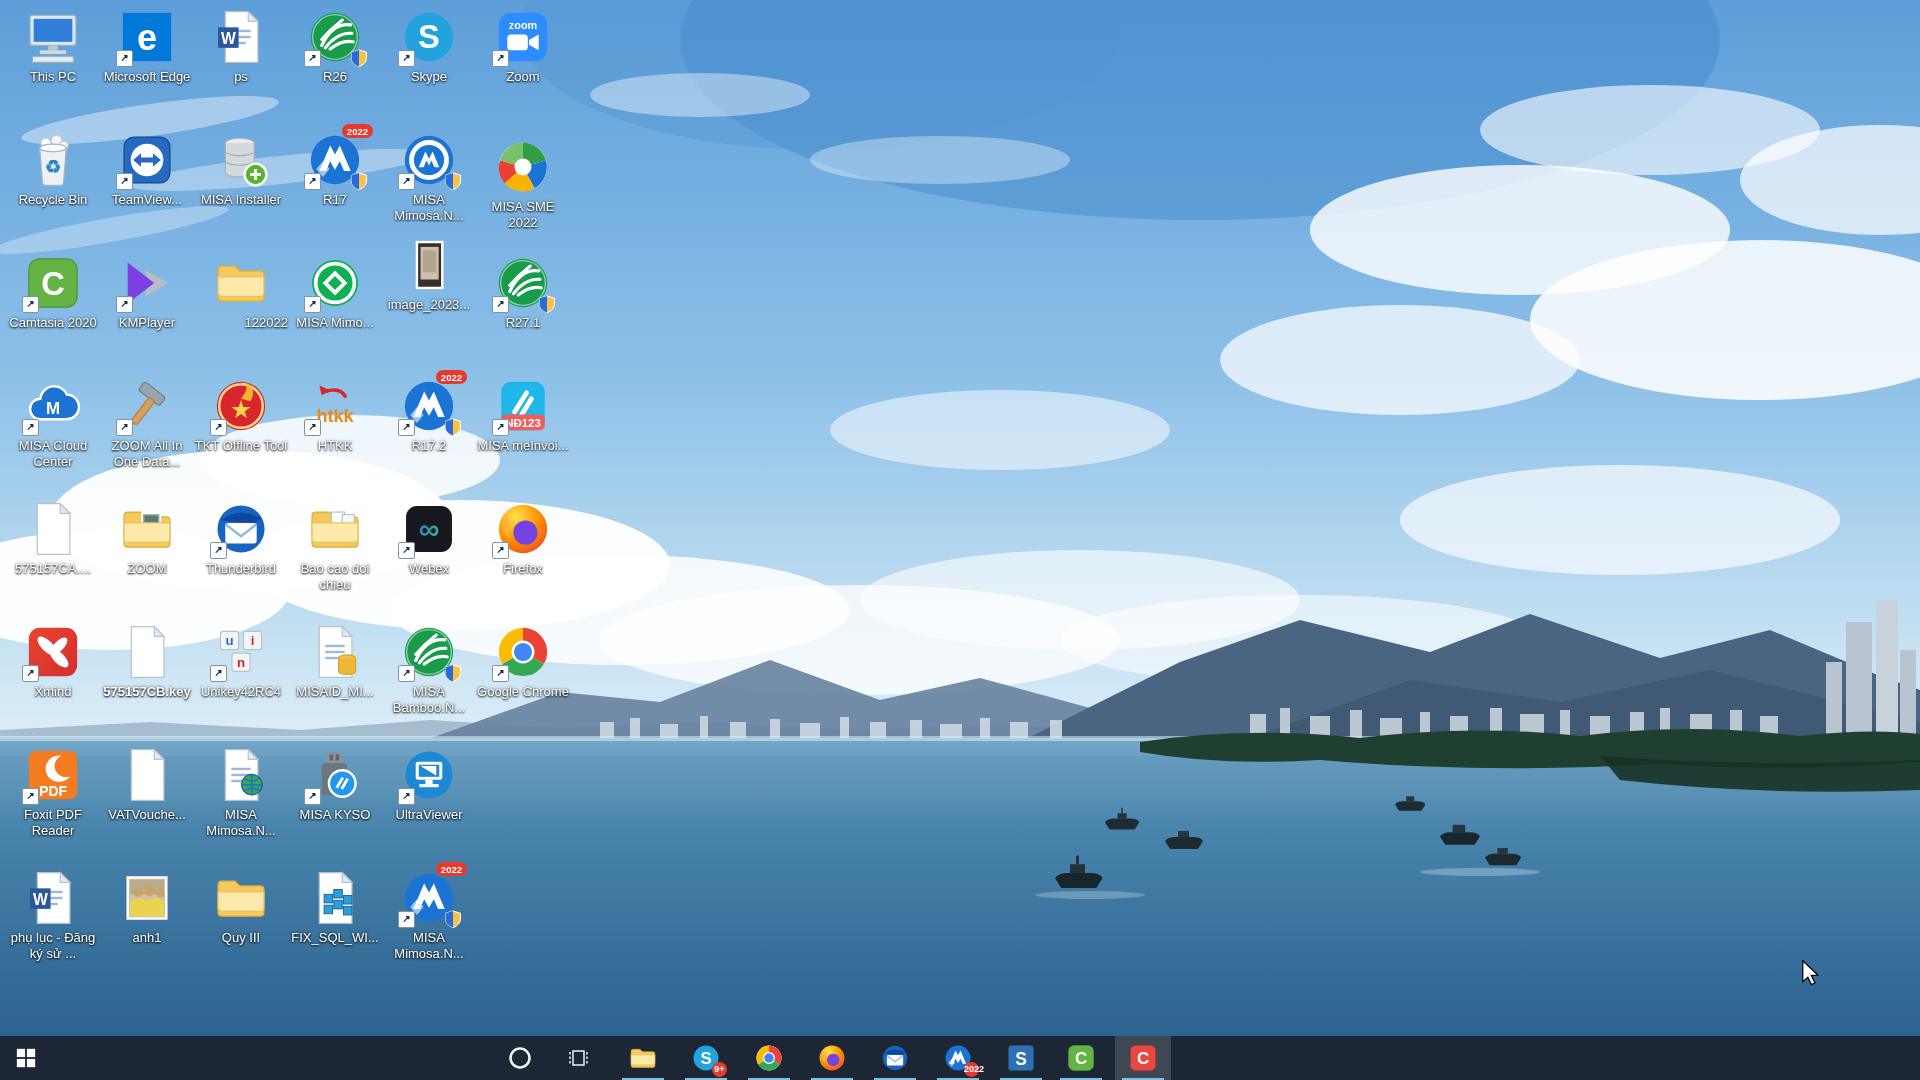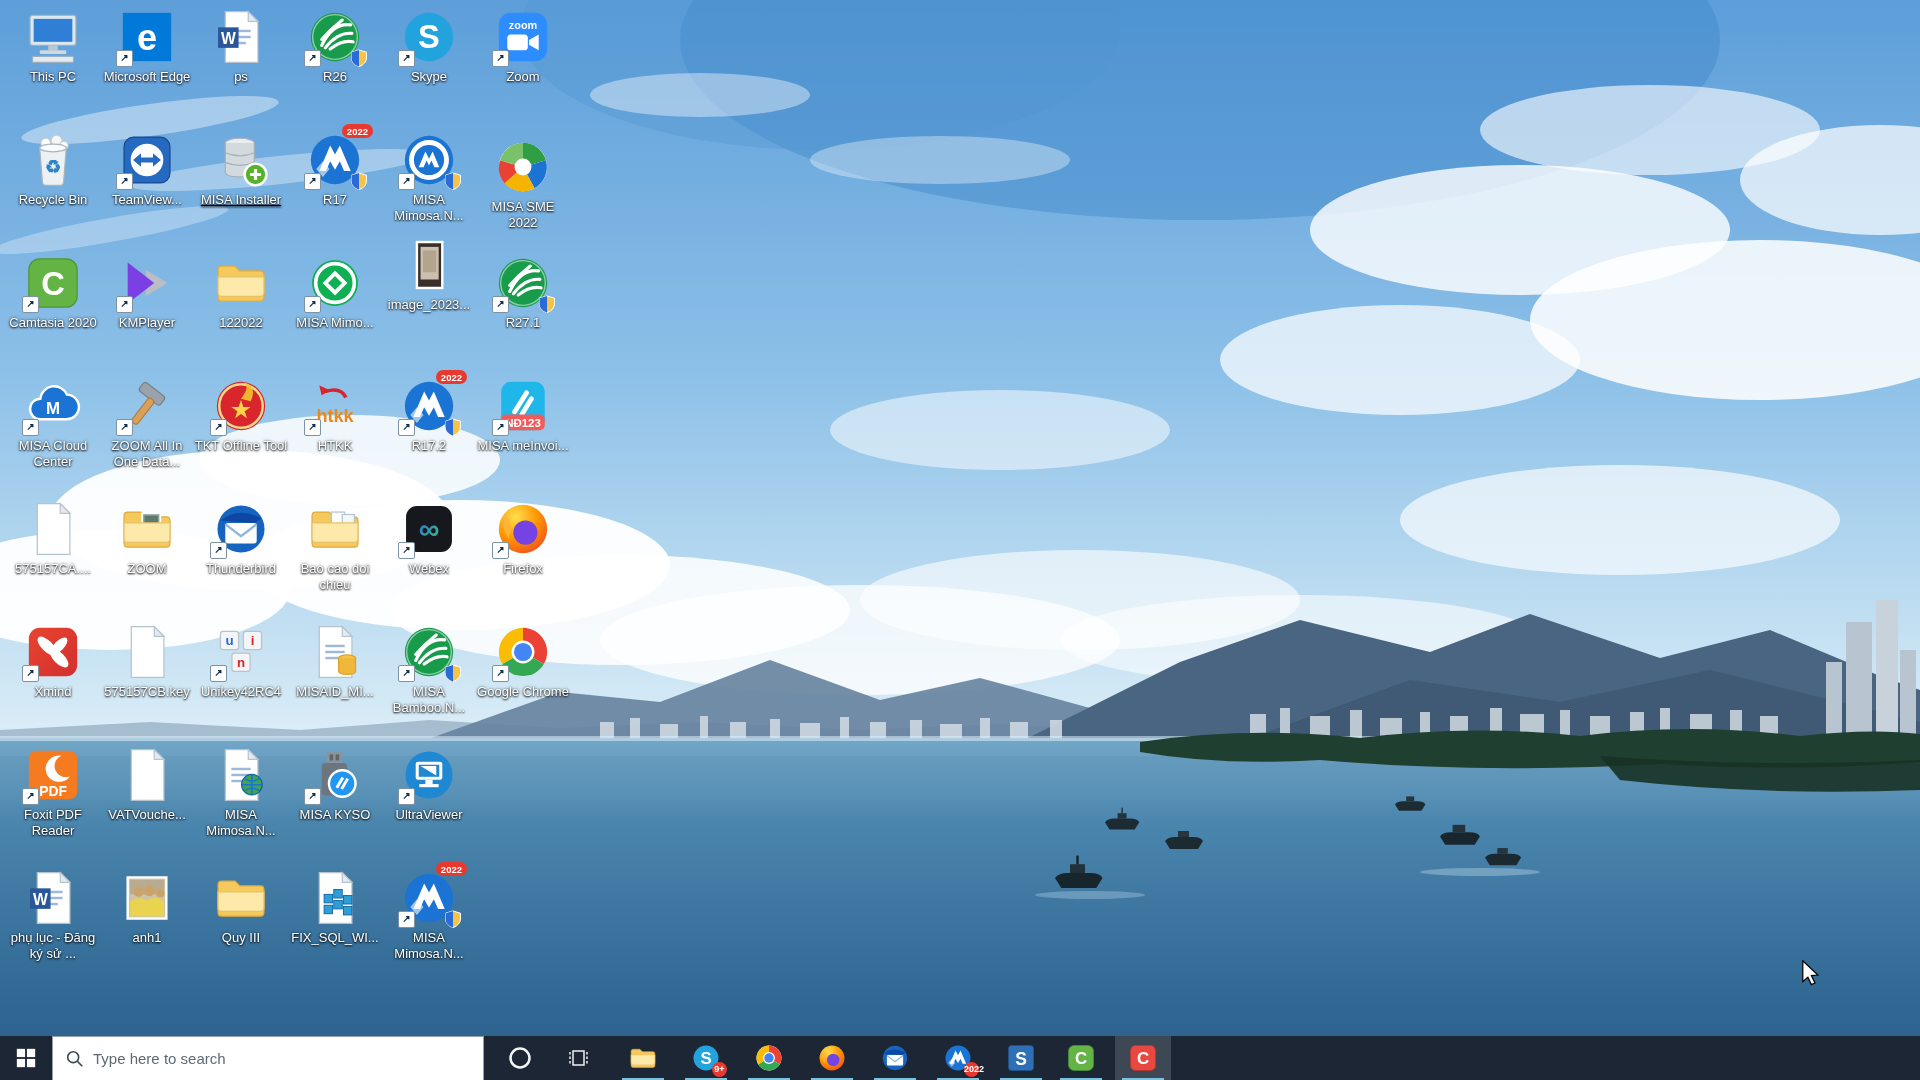--- a/index.html
+++ b/index.html
@@ -282,21 +282,21 @@
       <div class="icon-art">
         <svg width="100%" height="100%" viewBox="0 0 48 48">
           <rect x="5" y="5" width="38" height="38" rx="8" fill="#2569c0" stroke="#174a8f"></rect>
           <circle cx="24" cy="24" r="13.5" fill="#ffffff"></circle>
           <path d="M12.5 24 L19 18.5 V22 H29 V18.5 L35.5 24 L29 29.5 V26 H19 V29.5 Z" fill="#2569c0"></path>
         </svg>
         <div class="shortcut-arrow">↗</div>
       </div>
       <div class="icon-label">TeamView...</div>
     </div>
-    <div class="icon-cell" style="left: 194px; top: 131px; text-decoration: underline;">
+    <div class="icon-cell" style="left: 194px; top: 131px;">
       <div class="icon-art">
         <svg width="100%" height="100%" viewBox="0 0 48 48">
           <ellipse cx="23" cy="10" rx="12" ry="4" fill="#e8ecef" stroke="#a6b0b8"></ellipse>
           <path d="M11 10 V34 q0 4 12 4 t12-4 V10" fill="#d3dade" stroke="#a6b0b8"></path>
           <path d="M11 18 q12 5 24 0 M11 26 q12 5 24 0" fill="none" stroke="#a6b0b8"></path>
           <circle cx="36" cy="36" r="9" fill="#58b32c" stroke="#ffffff" stroke-width="2"></circle>
           <path d="M36 31.5 V40.5 M31.5 36 H40.5" stroke="#ffffff" stroke-width="2.6"></path>
         </svg>
       </div>
       <div class="icon-label">MISA Installer</div>
@@ -363,21 +363,21 @@
     <div class="icon-cell" style="left: 100px; top: 254px;">
       <div class="icon-art">
         <svg width="100%" height="100%" viewBox="0 0 48 48">
           <path d="M23 13 L41 24 L23 35 Z" fill="#b9bdc4"></path>
           <path d="M8 7 L30 24 L8 41 Z" fill="#7b3fe4"></path>
         </svg>
         <div class="shortcut-arrow">↗</div>
       </div>
       <div class="icon-label">KMPlayer</div>
     </div>
-    <div class="icon-cell" style="left: 194px; top: 254px;">
+    <div class="icon-cell" style="left: 194px; top: 254px; text-align: right;">
       <div class="icon-art">
         <svg width="100%" height="100%" viewBox="0 0 48 48">
           <path d="M5 13 q0-3 3-3 h11 l4 4 h17 q3 0 3 3 v19 q0 3-3 3 H8 q-3 0-3-3 Z" fill="#f5c95c" stroke="#dfab3c"></path>
           <path d="M5 19 h38 v13 q0 3-3 3 H8 q-3 0-3-3 Z" fill="#fde9a9" stroke="#e8c366"></path>
         </svg>
       </div>
       <div class="icon-label">122022</div>
     </div>
     <div class="icon-cell" style="left: 288px; top: 254px;">
       <div class="icon-art">
@@ -590,21 +590,21 @@
           <g fill="#ffffff">
             <ellipse cx="19" cy="19" rx="10" ry="4.5" transform="rotate(45 19 19)"></ellipse>
             <ellipse cx="29" cy="29" rx="10" ry="4.5" transform="rotate(45 29 29)"></ellipse>
             <ellipse cx="29" cy="19" rx="9" ry="4" transform="rotate(-45 29 19)"></ellipse>
           </g>
         </svg>
         <div class="shortcut-arrow">↗</div>
       </div>
       <div class="icon-label">Xmind</div>
     </div>
-    <div class="icon-cell" style="left: 100px; top: 623px;">
+    <div class="icon-cell" style="left: 100px; top: 623px; font-weight: bold;">
       <div class="icon-art">
         <svg width="100%" height="100%" viewBox="0 0 48 48">
           <path d="M11 3 h19 l8 8 v34 H11 Z" fill="#ffffff" stroke="#b6c2cd"></path>
           <path d="M30 3 l8 8 h-8 Z" fill="#e3eaf1" stroke="#b6c2cd"></path>
         </svg>
       </div>
       <div class="icon-label">575157CB.key</div>
     </div>
     <div class="icon-cell" style="left: 194px; top: 623px;">
       <div class="icon-art">
@@ -820,27 +820,20 @@
 <div id="taskbar">
   <div class="tb-btn" id="start-button">
     <svg width="22" height="22" viewBox="0 0 24 24">
         <g fill="#ffffff">
           <rect x="2" y="2" width="9" height="9"></rect>
           <rect x="13" y="2" width="9" height="9"></rect>
           <rect x="2" y="13" width="9" height="9"></rect>
           <rect x="13" y="13" width="9" height="9"></rect>
         </g>
       </svg>
-  </div>
-  <div id="search-box">
-    <svg width="20" height="20" viewBox="0 0 22 22" style="margin-left:12px">
-        <circle cx="9" cy="9" r="6" fill="none" stroke="#3b4a57" stroke-width="1.8"></circle>
-        <line x1="13.5" y1="13.5" x2="19" y2="19" stroke="#3b4a57" stroke-width="1.8"></line>
-      </svg>
-    <span class="ph">Type here to search</span>
   </div>
   <div class="tb-btn" style="left:494px;width:52px">
     <svg width="26" height="26" viewBox="0 0 26 26">
         <circle cx="13" cy="13" r="9.5" fill="none" stroke="#f2f6f8" stroke-width="2.5"></circle>
       </svg>
   </div>
   <div class="tb-btn" style="left:552px;width:52px">
     <svg width="24" height="24" viewBox="0 0 24 24" fill="none" stroke="#eef2f5" stroke-width="1.5">
         <rect x="7" y="5" width="11" height="14"></rect>
         <line x1="4" y1="6" x2="4" y2="18" stroke-dasharray="2.5 2"></line>

